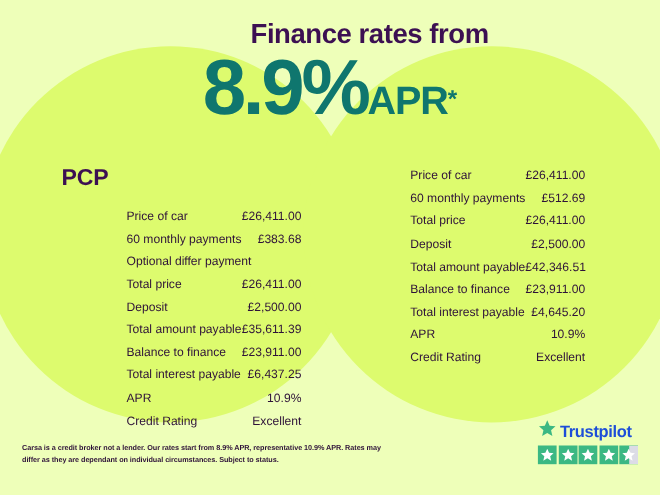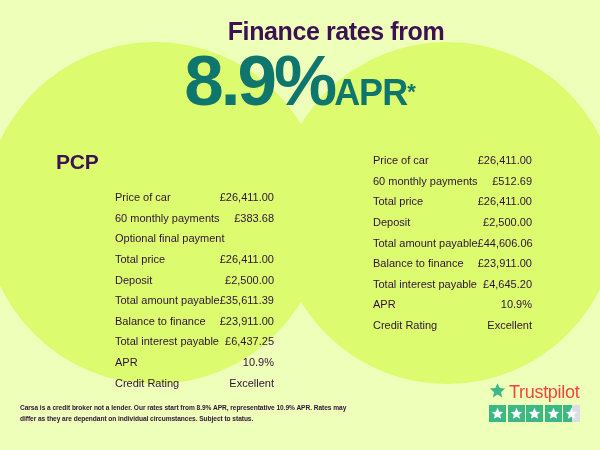--- a/index.html
+++ b/index.html
@@ -140,23 +140,23 @@
     top: 383px;
     width: 100px;
   }
   #tp-logo {
     display: flex;
     align-items: center;
     gap: 3px;
     height: 18px;
   }
   #tp-name {
-    font-size: 18px;
-    font-weight: normal;
-    color: #ef4444;
+    font-size: 15px;
+    font-weight: bold;
+    color: #1d4ed8;
     letter-spacing: -0.3px;
   }
   #tp-stars {
     display: flex;
     gap: 1.5px;
     margin-top: 4px;
   }
   .star-box {
     position: relative;
     width: 17px;
@@ -201,21 +201,21 @@
       <div class="rows">
           <div class="row">
             <span class="row-label">Price of car</span>
             <span class="row-value">£26,411.00</span>
           </div>
           <div class="row bold">
             <span class="row-label">60 monthly payments</span>
             <span class="row-value">£383.68</span>
           </div>
           <div class="row">
-            <span class="row-label">Optional final payment</span>
+            <span class="row-label">Optional differ payment</span>
             <span class="row-value"></span>
           </div>
           <div class="row">
             <span class="row-label">Total price</span>
             <span class="row-value">£26,411.00</span>
           </div>
           <div class="row">
             <span class="row-label">Deposit</span>
             <span class="row-value">£2,500.00</span>
           </div>
@@ -255,21 +255,21 @@
           <div class="row">
             <span class="row-label">Total price</span>
             <span class="row-value">£26,411.00</span>
           </div>
           <div class="row">
             <span class="row-label">Deposit</span>
             <span class="row-value">£2,500.00</span>
           </div>
           <div class="row">
             <span class="row-label">Total amount payable</span>
-            <span class="row-value">£44,606.06</span>
+            <span class="row-value">£42,346.51</span>
           </div>
           <div class="row">
             <span class="row-label">Balance to finance</span>
             <span class="row-value">£23,911.00</span>
           </div>
           <div class="row">
             <span class="row-label">Total interest payable</span>
             <span class="row-value">£4,645.20</span>
           </div>
           <div class="row">

